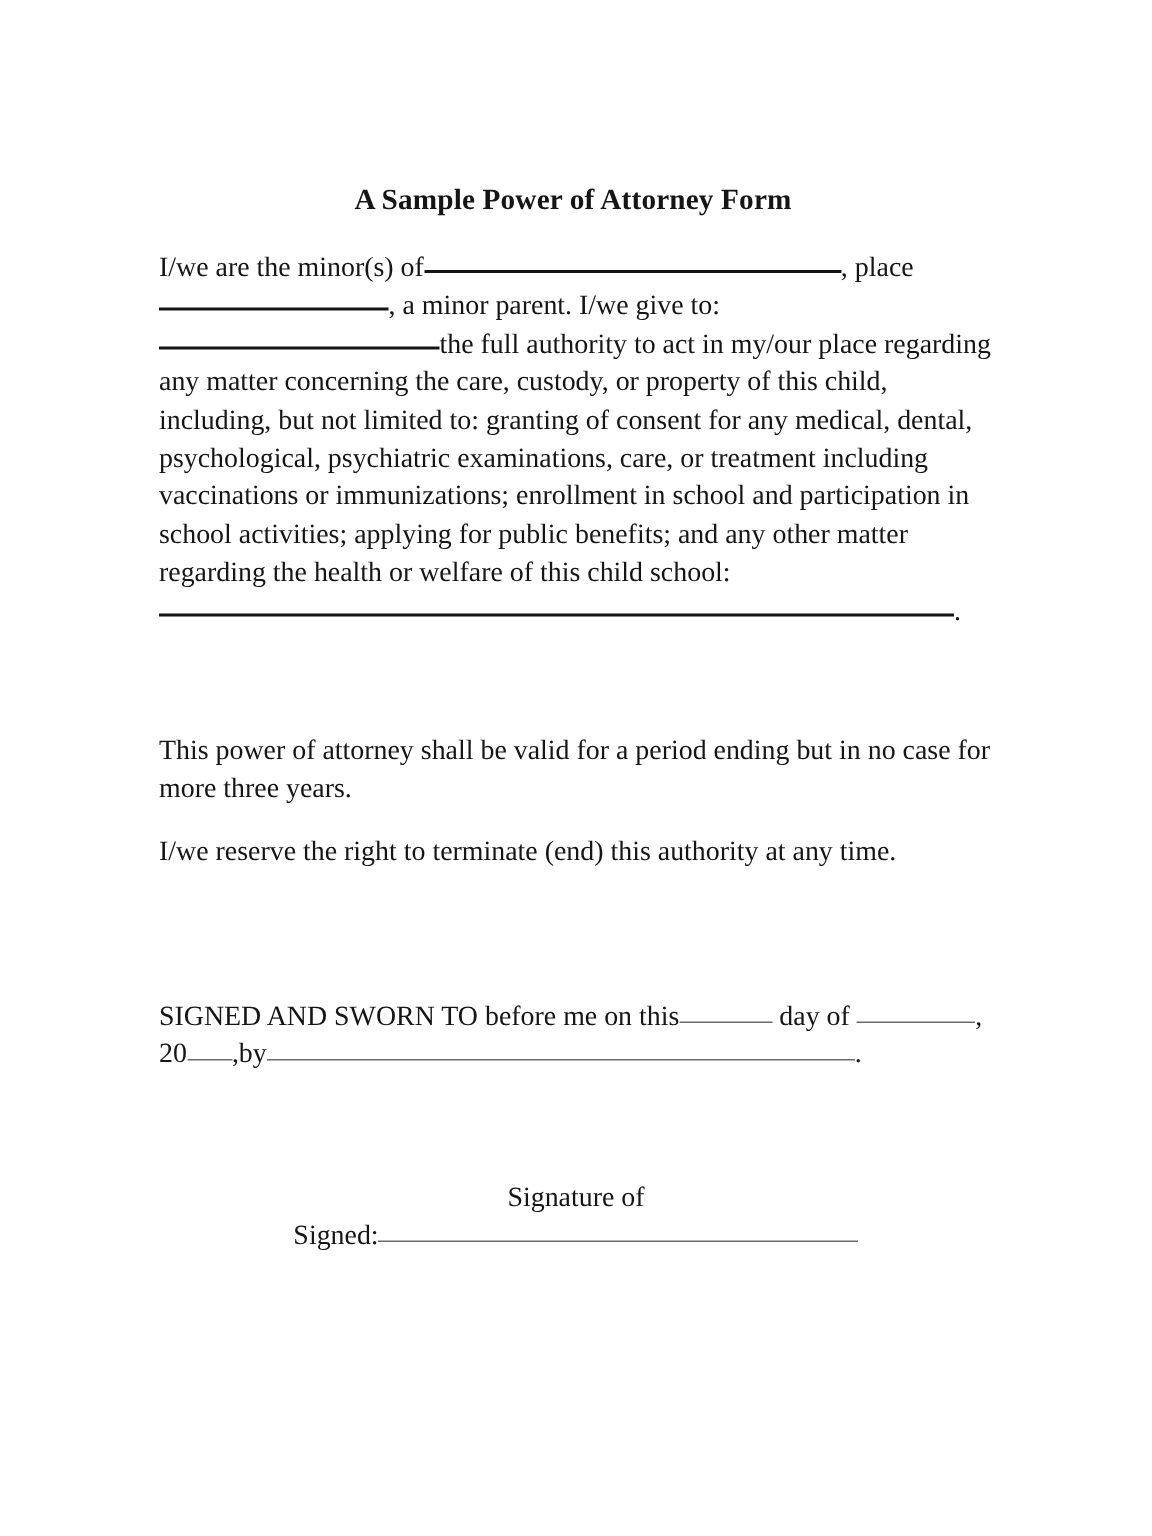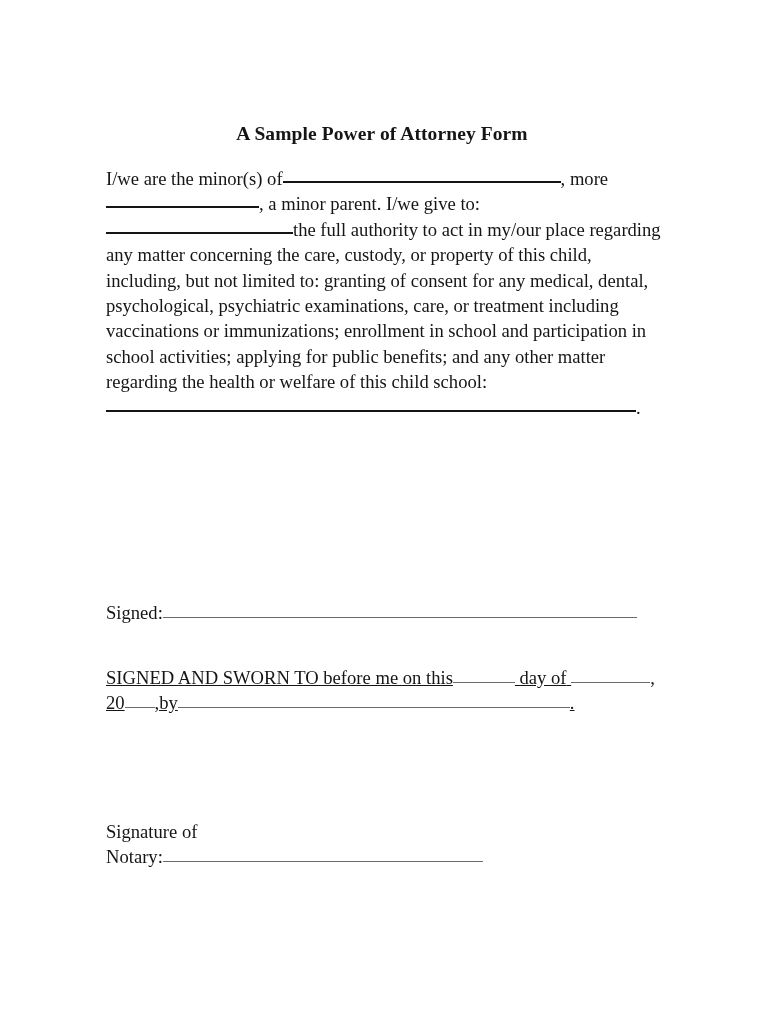--- a/index.html
+++ b/index.html
@@ -46,22 +46,22 @@
     width: 556px;
     font-size: 18.6px;
     line-height: 25.4px;
     text-align: left;
   }
 
   .p1 { top: 134px; }
   .p2 { top: 456px; }
   .p3 { top: 523px; }
   .p4 { top: 568px; }
-  .p5 { top: 633px; text-decoration: underline; }
-  .p6 { top: 787px; }
+  .p5 { top: 633px; }
+  .p6 { top: 754px; text-align: center; }
 
   .body-block p {
     margin: 0;
     padding: 0;
   }
 
   
   .rule {
     display: inline-block;
     vertical-align: baseline;
@@ -98,38 +98,41 @@
 </head>
 <body>
 
 <div class="page">
 
   <div class="doc-title">A Sample Power of Attorney Form</div>
 
   <div class="body-block p1">
     <p><span>I/we are the minor(s) of</span><span class="rule thick w-parent"></span><span>,</span>
 
-      <span>more</span><span class="rule thick w-born"></span><span>, a minor parent. I/we give</span>
+      <span>place</span><span class="rule thick w-born"></span><span>, a minor parent. I/we give</span>
 
       <span>to:</span><span class="rule thick w-to"></span><span>the full authority to act in my/our place regarding any matter concerning the care, custody, or property of this child, including, but not limited to: granting of consent for any medical, dental, psychological, psychiatric examinations, care, or treatment including vaccinations or immunizations; enrollment in school and participation in school activities; applying for public benefits; and any other matter regarding the health or welfare of this child</span>
 
       <span>school:</span><span class="rule thick w-except"></span><span class="rule thick w-exc2"></span><span>.</span></p>
   </div>
 
+  <div class="body-block p2">
+    <p>This power of attorney shall be valid for a period ending but in no case for more three years.</p>
+  </div>
 
+  <div class="body-block p3">
+    <p>I/we reserve the right to terminate (end) this authority at any time.</p>
+  </div>
 
-  <div class="body-block p4">
-    <p><span>Signed:</span><span class="rule thin w-signed"></span><span class="rule thin w-signed2"></span></p>
-  </div>
 
   <div class="body-block p5">
     <p><span>SIGNED AND SWORN TO before me on this</span><span class="rule thin w-day"></span><span> day of</span>
 
       <span class="rule thin w-month"></span><span>,</span>
 
       <span>20</span><span class="rule thin w-year"></span><span>,by</span><span class="rule thin w-by"></span><span class="rule thin w-by2"></span><span>.</span></p>
   </div>
 
   <div class="body-block p6">
-    <p><span class="nowrap">Signature of</span><br><span>Notary:</span><span class="rule thin w-notary"></span></p>
+    <p><span class="nowrap">Signature of</span><br><span>Signed:</span><span class="rule thin w-notary"></span></p>
   </div>
 
 </div>
 
 </body></html>

